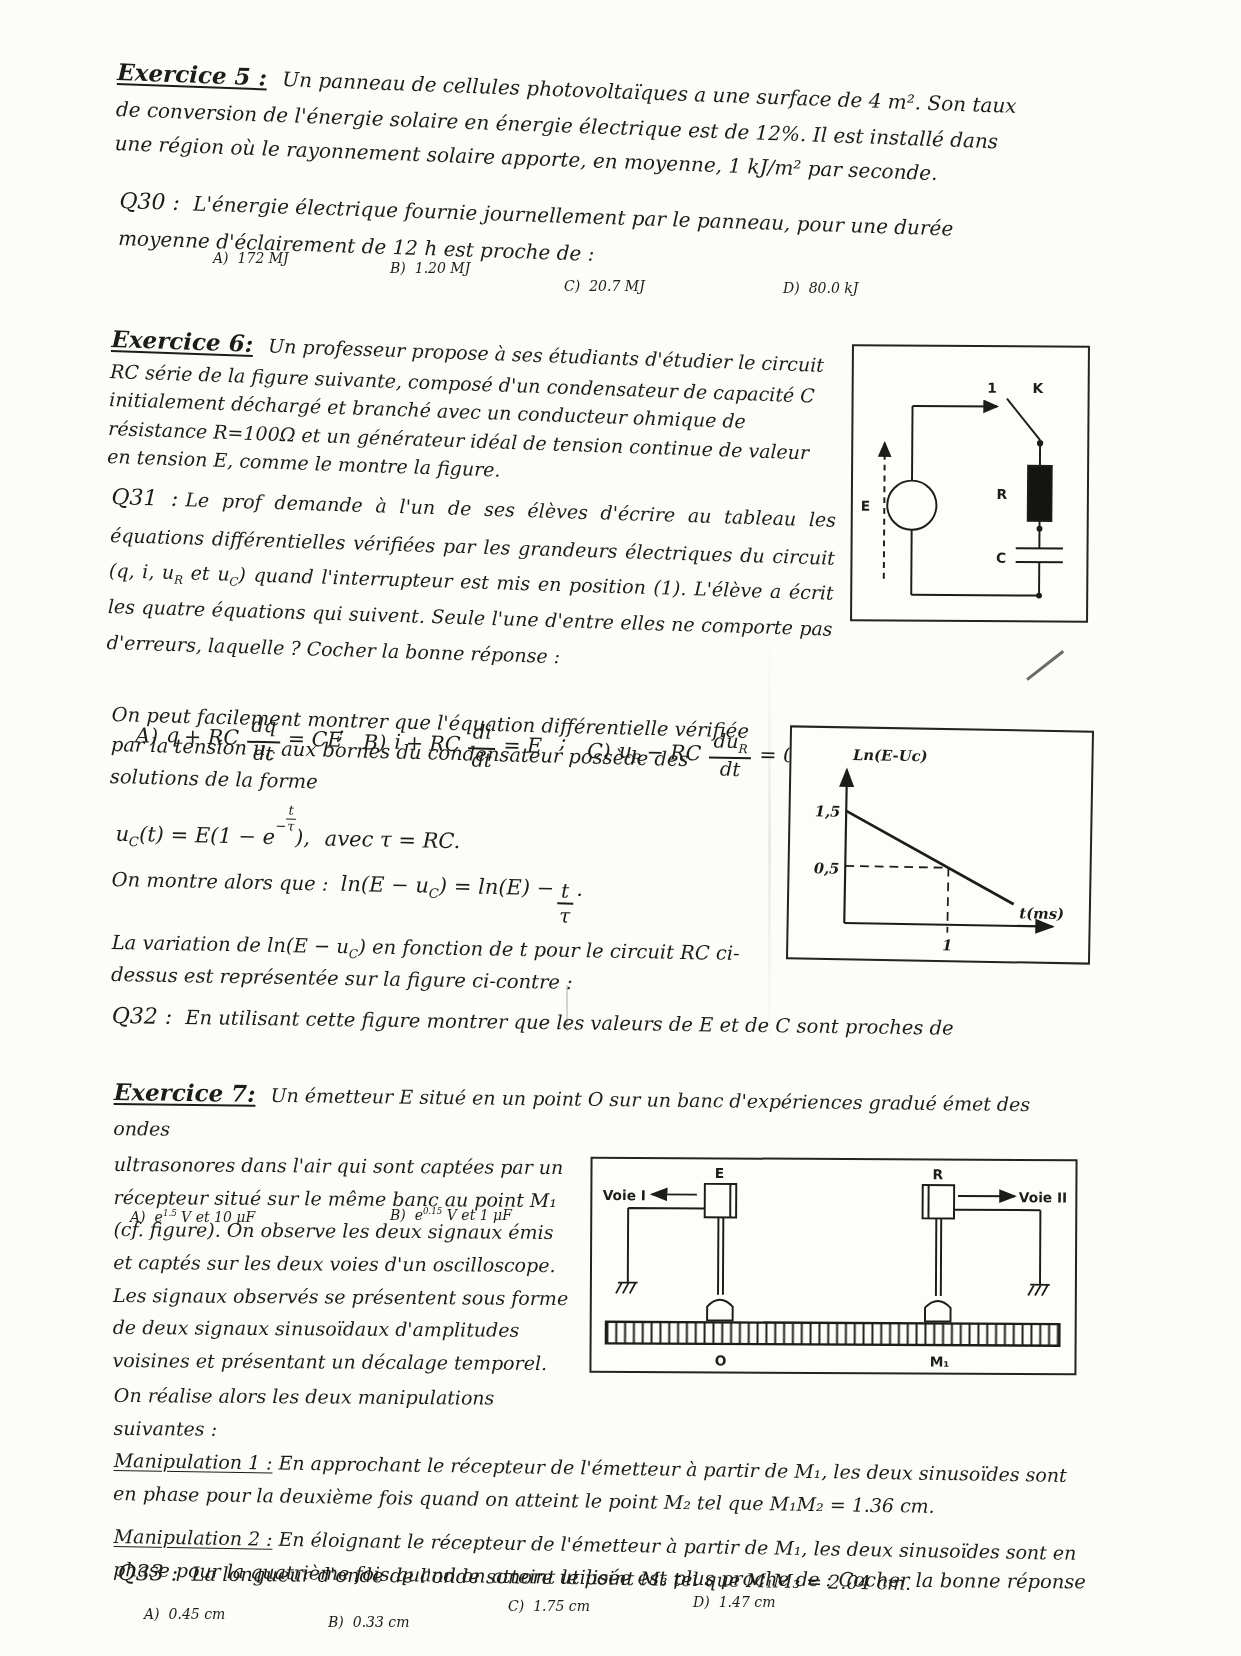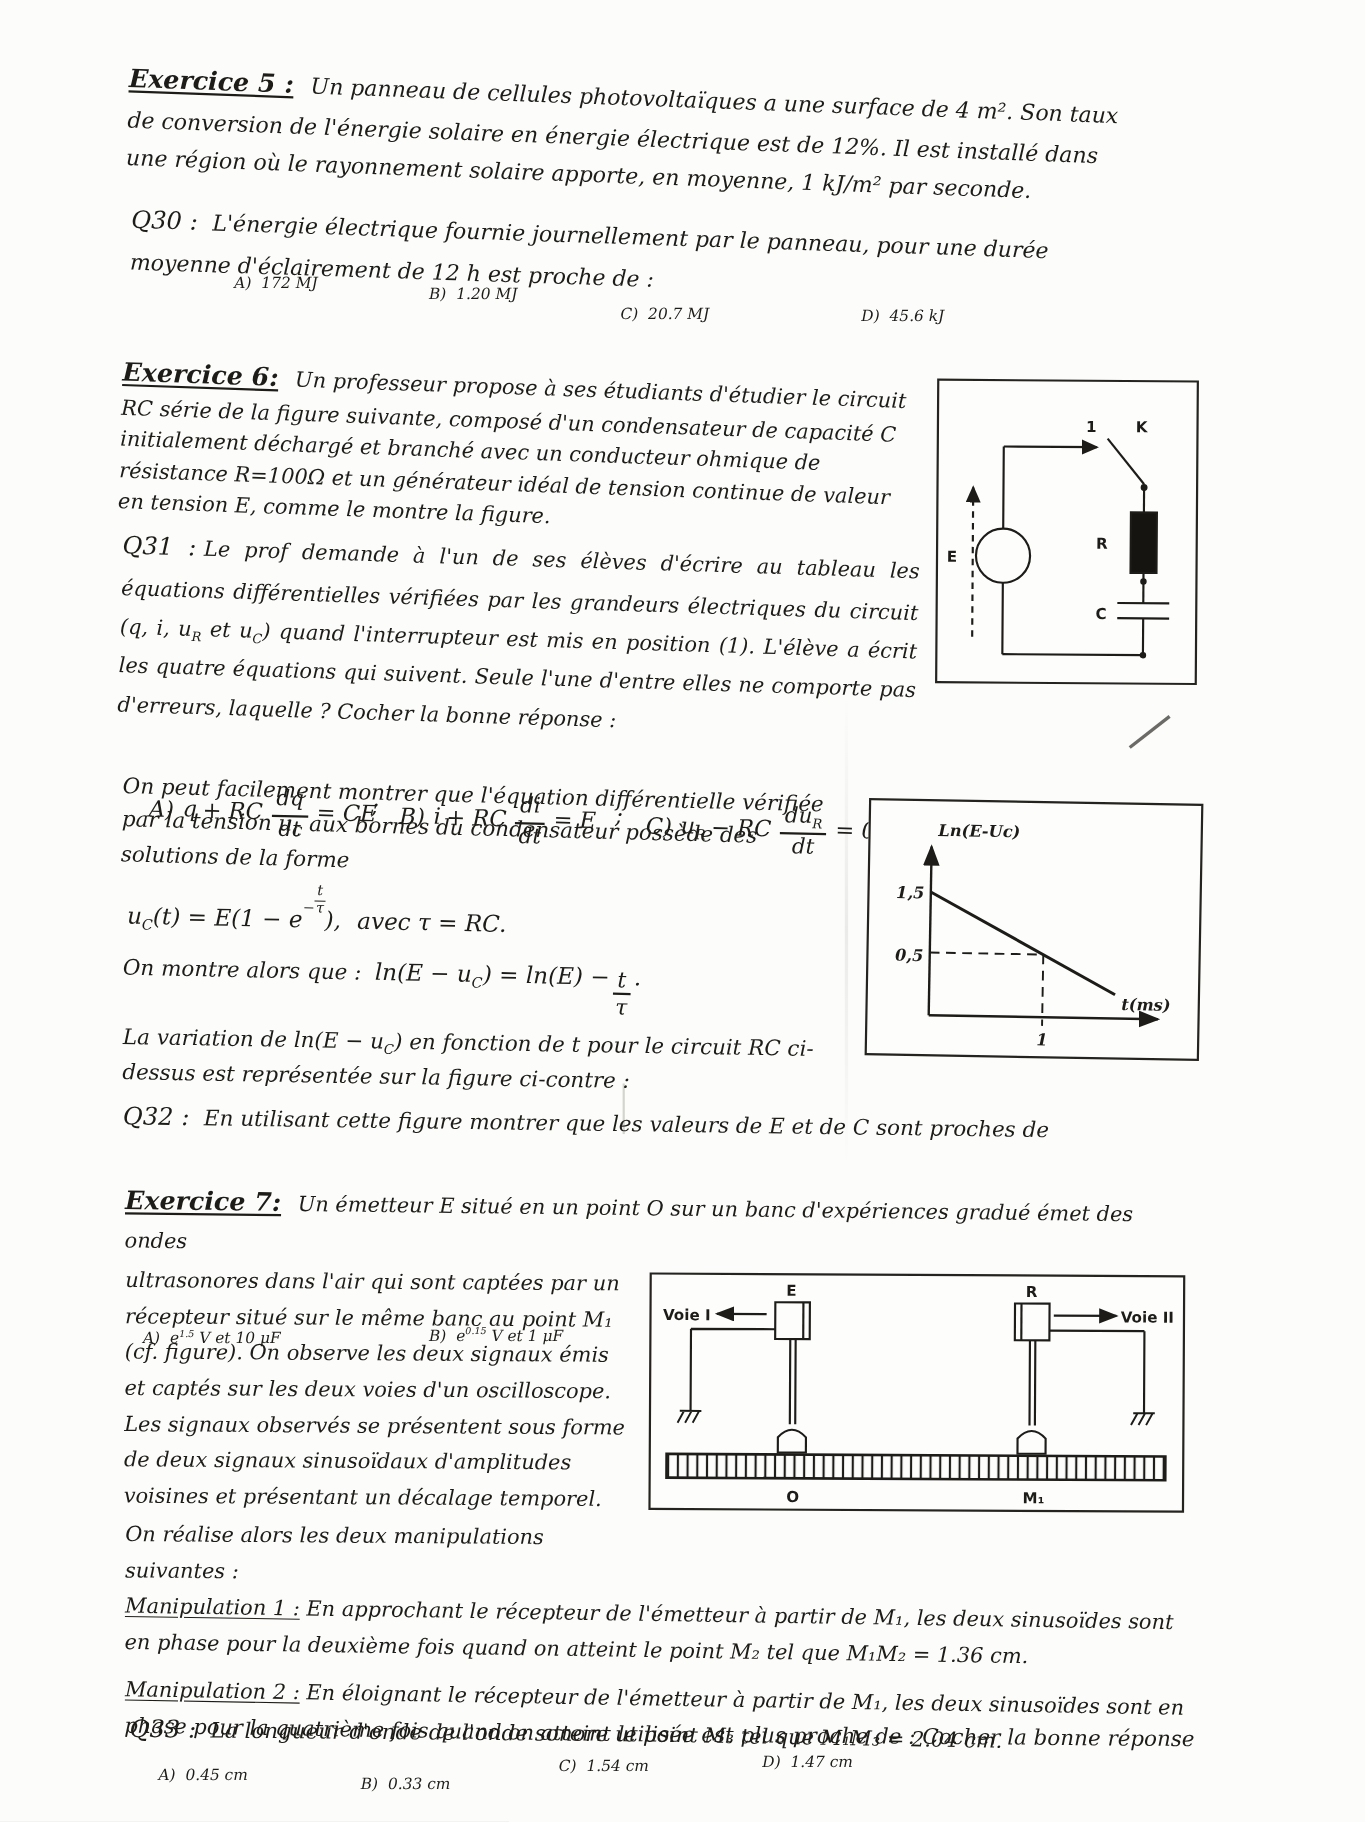--- a/index.html
+++ b/index.html
@@ -54,21 +54,21 @@
   <section class="abs" style="top:182px;left:120px;width:930px">
     <p class="rot" style="--r:1.9deg;font-size:20px;line-height:1.75">
       <span class="q-label">Q30 :</span>
       <span>L'énergie électrique fournie journellement par le panneau, pour une durée moyenne d'éclairement de 12 h est proche de :</span>
     </p>
   </section>
   <div class="abs opt-row" style="top:250px;left:118px;width:950px;height:66px">
     <span class="opt" style="left:95px;top:0"><span class="ol">A)</span><span>172 MJ</span></span>
     <span class="opt" style="left:272px;top:10px"><span class="ol">B)</span><span>1.20 MJ</span></span>
     <span class="opt" style="left:446px;top:28px"><span class="ol">C)</span><span>20.7 MJ</span></span>
-    <span class="opt" style="left:665px;top:30px"><span class="ol">D)</span><span>45.6 kJ</span></span>
+    <span class="opt" style="left:665px;top:30px"><span class="ol">D)</span><span>80.0 kJ</span></span>
   </div>
 
   <section class="abs" style="top:322px;left:112px;width:985px">
 
     <figure class="fig-circuit">
       <svg viewBox="0 0 238 277">
         <defs>
           <marker id="cir-arr" markerWidth="9" markerHeight="8" refX="7" refY="3.5" orient="auto">
             <path d="M0,0 L8,3.5 L0,7 Z" fill="#1d1c19"></path>
           </marker>
@@ -278,21 +278,21 @@
   </section>
 
   <section class="abs" style="top:1556px;left:118px;width:1000px">
     <p class="rot" style="--r:0.5deg;font-size:19.5px">
       <span class="q-label">Q33 :</span>
       <span>La longueur d'onde de l'onde sonore utilisée est plus proche de : Cocher la bonne réponse</span>
     </p>
     <div class="opt-row" style="height:62px">
       <span class="opt" style="left:26px;top:16px"><span class="ol">A)</span><span>0.45 cm</span></span>
       <span class="opt" style="left:210px;top:24px"><span class="ol">B)</span><span>0.33 cm</span></span>
-      <span class="opt" style="left:390px;top:8px"><span class="ol">C)</span><span>1.54 cm</span></span>
+      <span class="opt" style="left:390px;top:8px"><span class="ol">C)</span><span>1.75 cm</span></span>
       <span class="opt" style="left:575px;top:4px"><span class="ol">D)</span><span>1.47 cm</span></span>
     </div>
   </section>
 
   <div class="artifact" style="left:768px;top:630px;width:3px;height:430px;background:linear-gradient(to bottom,rgba(0,0,0,0),rgba(0,0,0,.07),rgba(0,0,0,0))"></div>
   <div class="artifact" style="left:1022px;top:664px;width:46px;height:2.5px;background:rgba(30,28,24,.65);transform:rotate(-38deg)"></div>
   <div class="artifact" style="left:566px;top:985px;width:2px;height:46px;background:rgba(30,28,24,.18)"></div>
 </div>
 
 </body></html>

